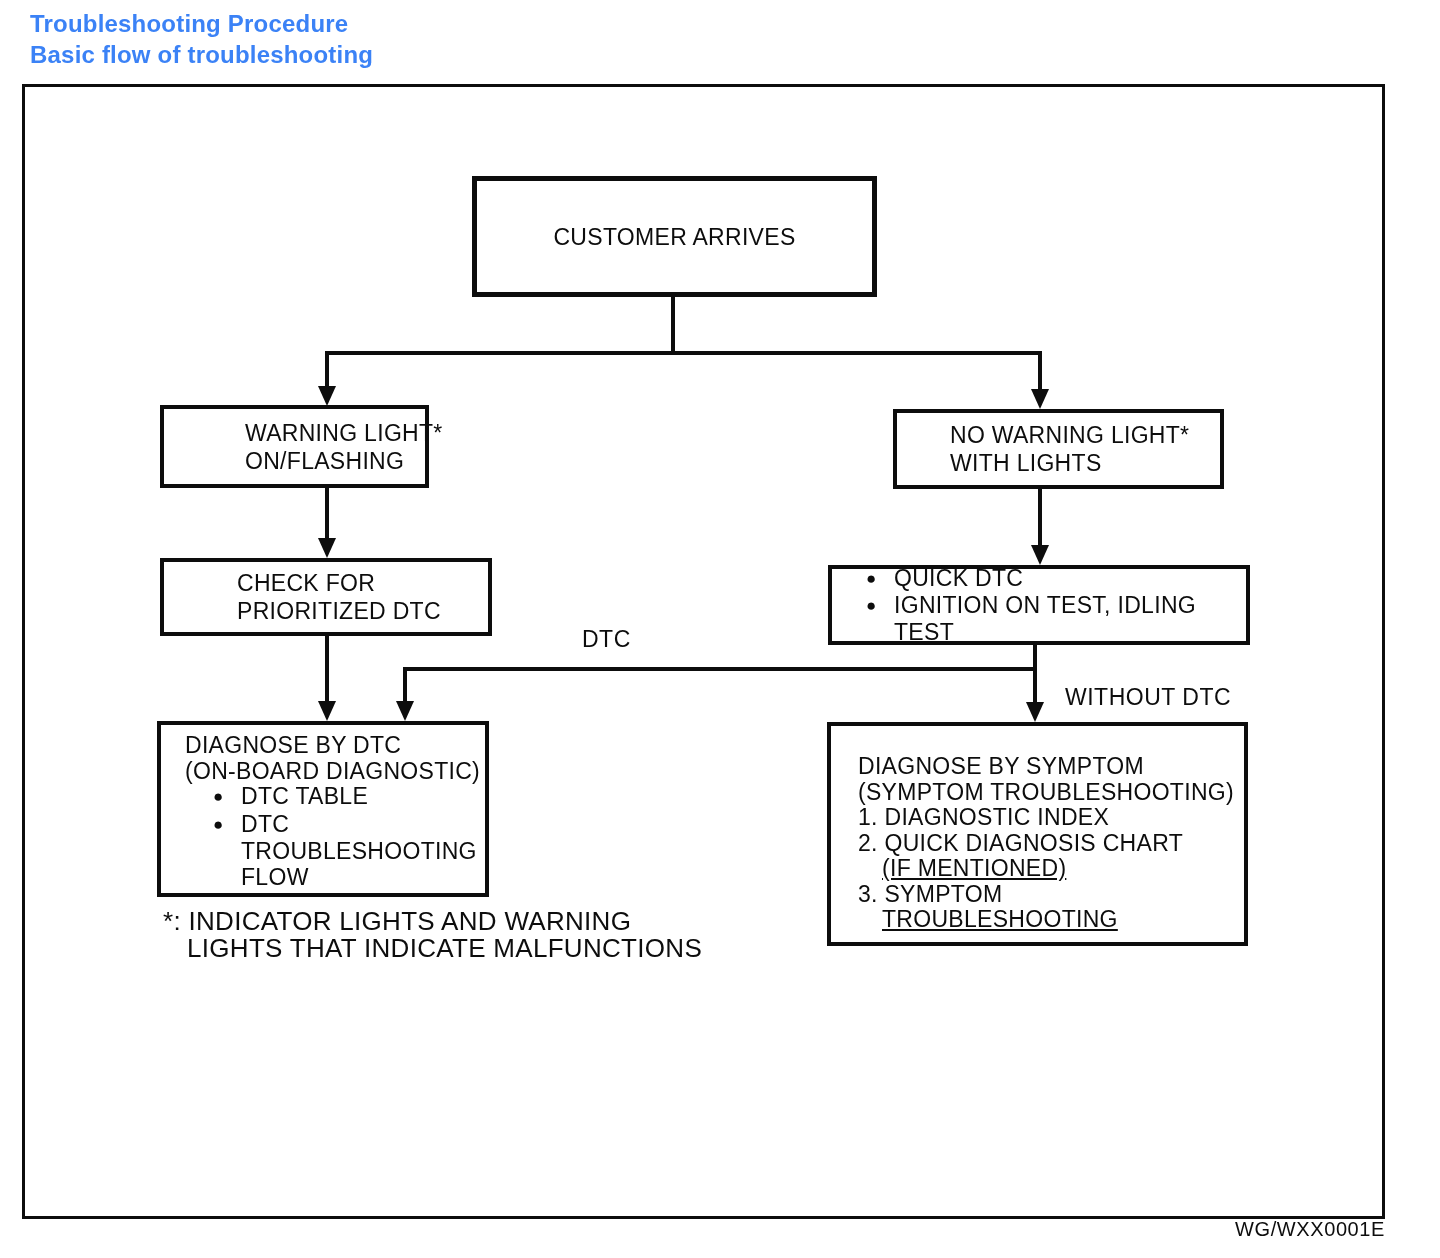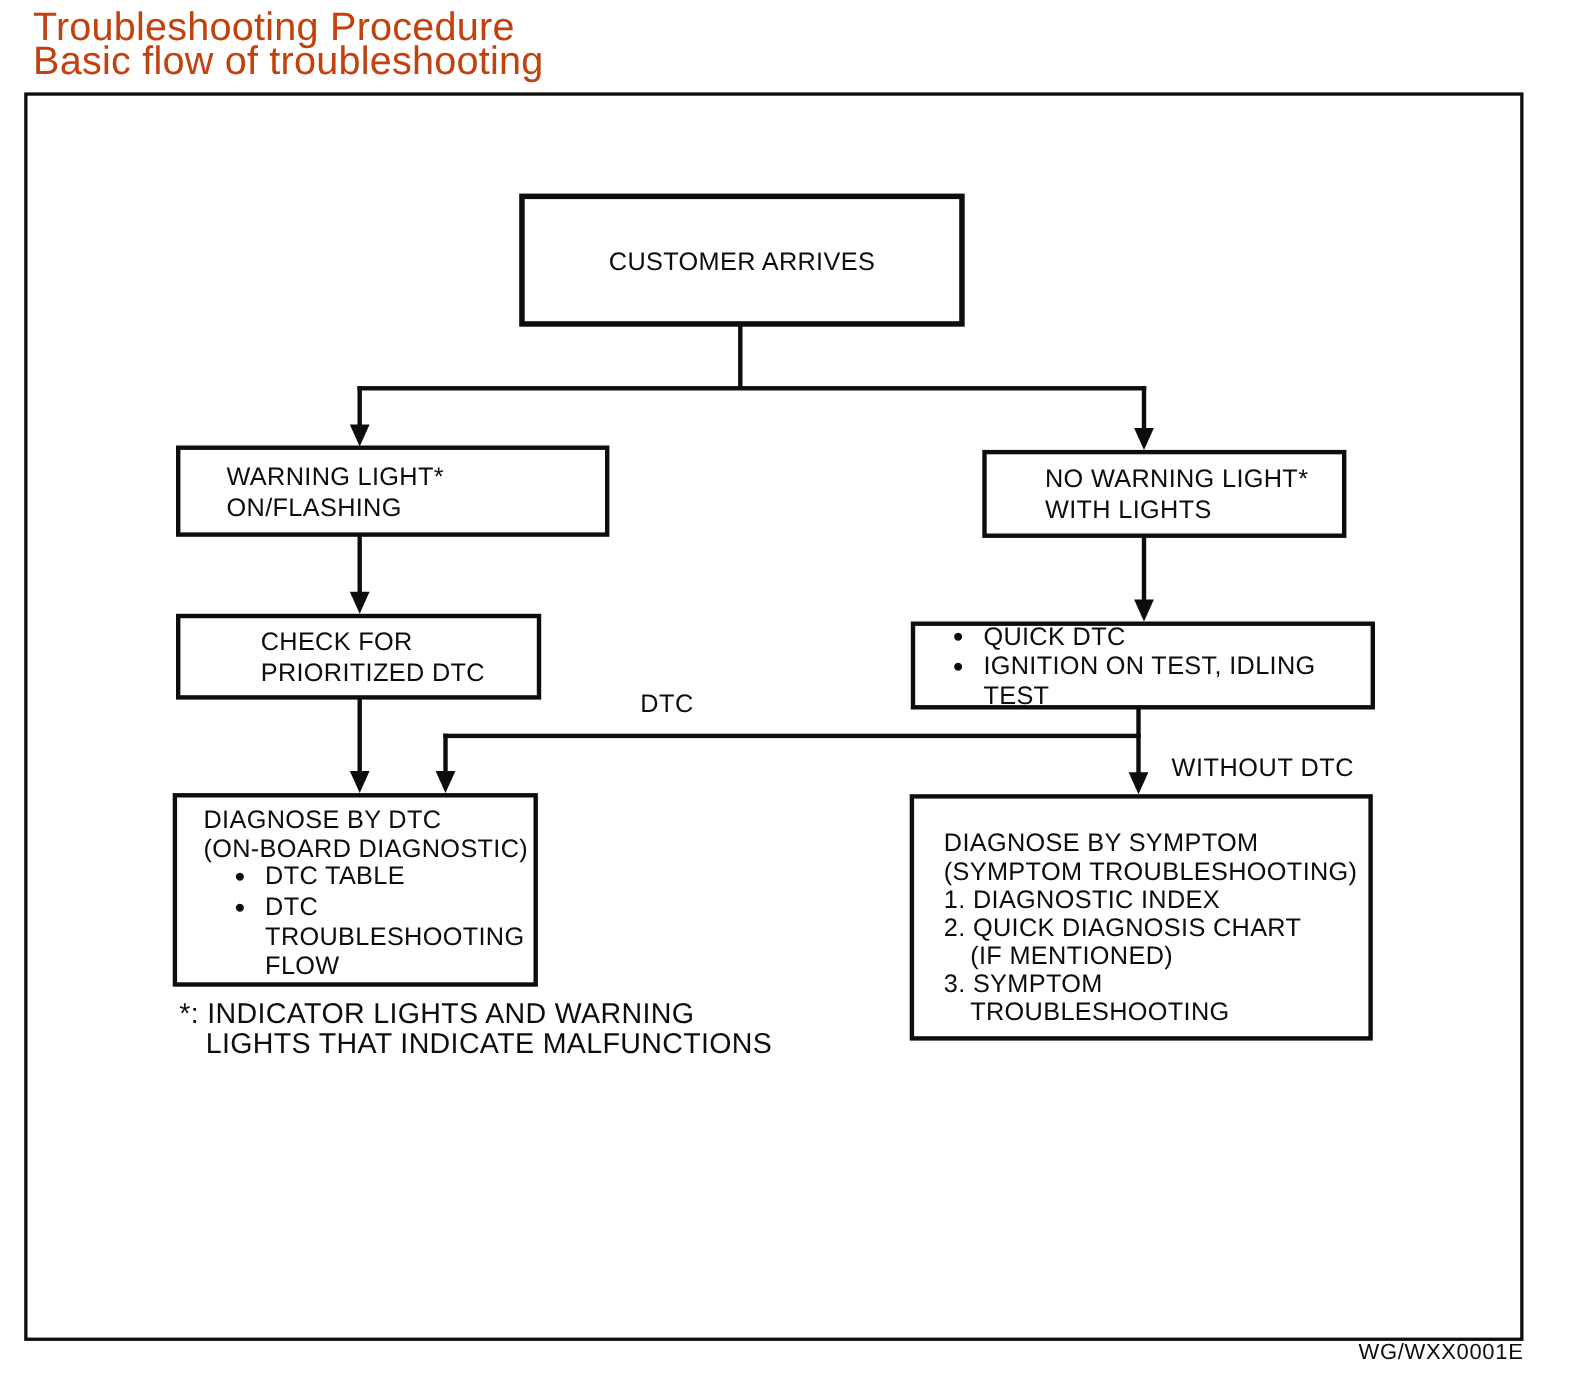--- a/index.html
+++ b/index.html
@@ -16,25 +16,25 @@
     -webkit-font-smoothing: antialiased;
   }
   .page {
     position: absolute;
     inset: 0;
   }
   .doc-title {
     position: absolute;
     left: 30px;
     top: 8px;
-    font-size: 36px;
-    font-weight: normal;
+    font-size: 24px;
+    font-weight: bold;
     line-height: 31px;
     letter-spacing: 0.2px;
-    color: #c2410c;
+    color: #3b82f6;
   }
   .frame {
     position: absolute;
     left: 22px;
     top: 84px;
     width: 1357px;
     height: 1129px;
     border: 3px solid #0d0d0d;
     background: #ffffff;
   }
@@ -50,38 +50,38 @@
     flex-direction: column;
     justify-content: center;
   }
   .node .tline { white-space: nowrap; }
   .node-customer {
     left: 472px; top: 176px; width: 405px; height: 121px;
     border-width: 5px;
     align-items: center;
     text-align: right;
   }
-  .node-warning   { left: 160px; top: 405px; width: 394px; height: 83px;  padding-left: 42px; }
+  .node-warning   { left: 160px; top: 405px; width: 269px; height: 83px;  padding-left: 81px; }
   .node-nowarning { left: 872px; top: 409px; width: 331px; height: 80px;  padding-left: 53px; margin-left: 21px; }
   .node-checkpri  { left: 160px; top: 558px; width: 332px; height: 78px;  padding-left: 73px; }
   .node-checkdtc  { left: 828px; top: 565px; width: 422px; height: 80px;  padding-left: 34px; line-height: 25px; justify-content: center; }
   .node-diagdtc   { left: 157px; top: 721px; width: 332px; height: 176px; padding: 8px 0 0 24px; line-height: 25.5px; justify-content: flex-start; }
   .node-diagsym   { left: 827px; top: 722px; width: 421px; height: 224px; padding: 28px 0 0 27px; line-height: 25.5px; justify-content: flex-start; }
   .bullet-row { display: flex; align-items: baseline; white-space: nowrap; }
   .bullet {
     font-size: 17px;
     width: 28px;
     flex: 0 0 28px;
     position: relative;
     top: -2px;
   }
   .hang { white-space: nowrap; }
   .node-checkdtc .hang { margin-left: 28px; }
   .node-diagdtc  .hang { margin-left: 56px; }
-  .node-diagsym  .indent { margin-left: 24px; }
+  .node-diagsym  .indent { margin-left: 24px; text-decoration: underline; }
   .node-diagdtc .bullet { width: 28px; flex-basis: 28px; margin-left: 28px; }
   .line {
     position: absolute;
     background: #0d0d0d;
   }
   .arrow {
     position: absolute;
     width: 0; height: 0;
     border-left: 9px solid transparent;
     border-right: 9px solid transparent;

